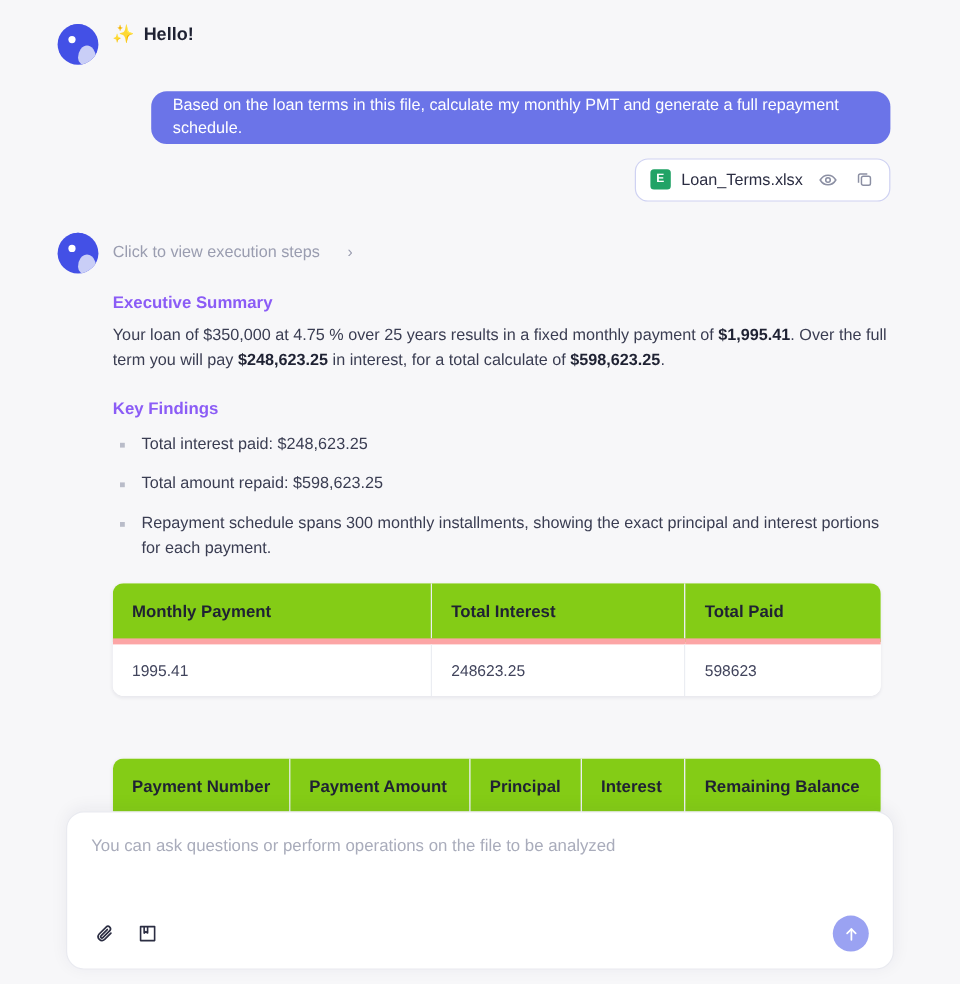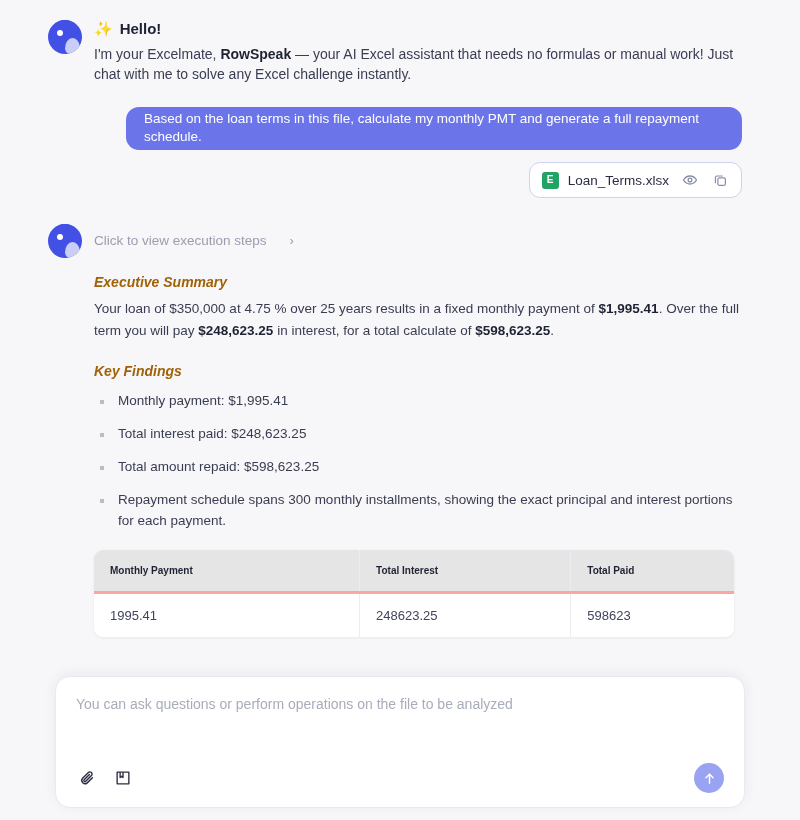--- a/index.html
+++ b/index.html
@@ -180,23 +180,22 @@
     color: #9a9db0;
     line-height: 1;
   }
 
   
   .report { margin-left: 46px; margin-top: 16px; }
 
   .sec-title {
     font-size: 14px;
     font-weight: bold;
-    color: #a16207;
+    color: #8b5cf6;
     margin-bottom: 8px;
-    font-style: italic;
   }
   .sec-title.second { margin-top: 22px; }
 
   .para {
     font-size: 13.5px;
     line-height: 1.58;
     color: #3a3d52;
     max-width: 652px;
   }
   .para b { font-weight: bold; color: #1f2233; }
@@ -224,27 +223,27 @@
   .tbl-wrap {
     margin-top: 18px;
     background: #ffffff;
     border-radius: 9px;
     overflow: hidden;
     box-shadow: 0 1px 3px rgba(30,34,64,.07);
     width: 640px;
   }
   table { border-collapse: collapse; width: 100%; table-layout: fixed; }
   thead th {
-    background: #e5e5e5;
+    background: #84cc16;
     text-align: left;
-    font-size: 10px;
+    font-size: 14px;
     font-weight: bold;
     color: #1f2233;
     padding: 15px 16px;
-    border-bottom: 3px solid #fca5a5;
+    border-bottom: 5px solid #fca5a5;
     border-right: 1px solid #ebedf2;
     white-space: nowrap;
   }
   thead th:last-child { border-right: none; }
   tbody td {
     font-size: 13px;
     color: #41445c;
     padding: 14px 16px;
     border-right: 1px solid #ebedf2;
     background: #ffffff;
@@ -317,23 +316,20 @@
     <div class="msg-row">
       <div class="avatar">
         <div class="bird-tuft"></div>
         <div class="bird-belly"></div>
         <div class="bird-eye"></div>
       </div>
       <div class="msg-body">
         <div class="hello-line">
           <span class="spark">✨</span>
           <span>Hello!</span>
-        </div>
-        <div class="intro-text">
-          <span>I'm your Excelmate, </span><b>RowSpeak</b><span> — your AI Excel assistant that needs no formulas or manual work! Just chat with me to solve any Excel challenge instantly.</span>
         </div>
       </div>
     </div>
 
     <div class="user-row">
       <div class="user-bubble">Based on the loan terms in this file, calculate my monthly PMT and generate a full repayment schedule.</div>
     </div>
 
     <div class="file-row">
       <div class="file-chip">
@@ -365,21 +361,20 @@
         <span class="exec-chev">›</span>
       </div>
     </div>
 
     <div class="report">
       <div class="sec-title">Executive Summary</div>
       <div class="para"><span>Your loan of $350,000 at 4.75 % over 25 years results in a fixed monthly payment of </span><b>$1,995.41</b><span>. Over the full term you will pay </span><b>$248,623.25</b><span> in interest, for a total calculate of </span><b>$598,623.25</b><span>.</span></div>
 
       <div class="sec-title second">Key Findings</div>
       <ul class="findings">
-          <li>Monthly payment: $1,995.41</li>
           <li>Total interest paid: $248,623.25</li>
           <li>Total amount repaid: $598,623.25</li>
           <li>Repayment schedule spans 300 monthly installments, showing the exact principal and interest portions for each payment.</li>
         </ul>
 
       <div class="tbl-wrap">
         <table>
           <thead>
               <tr>
                 <th style="width: 41.5%;">Monthly Payment</th>

